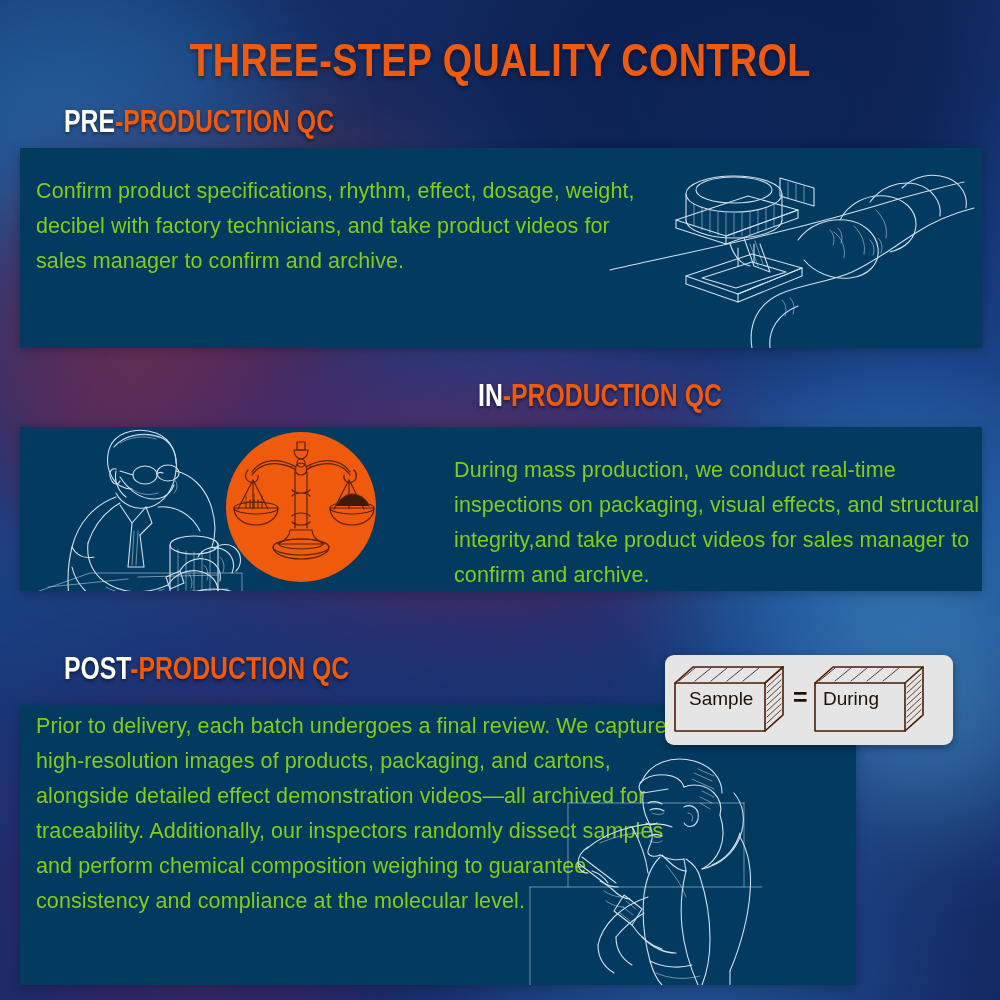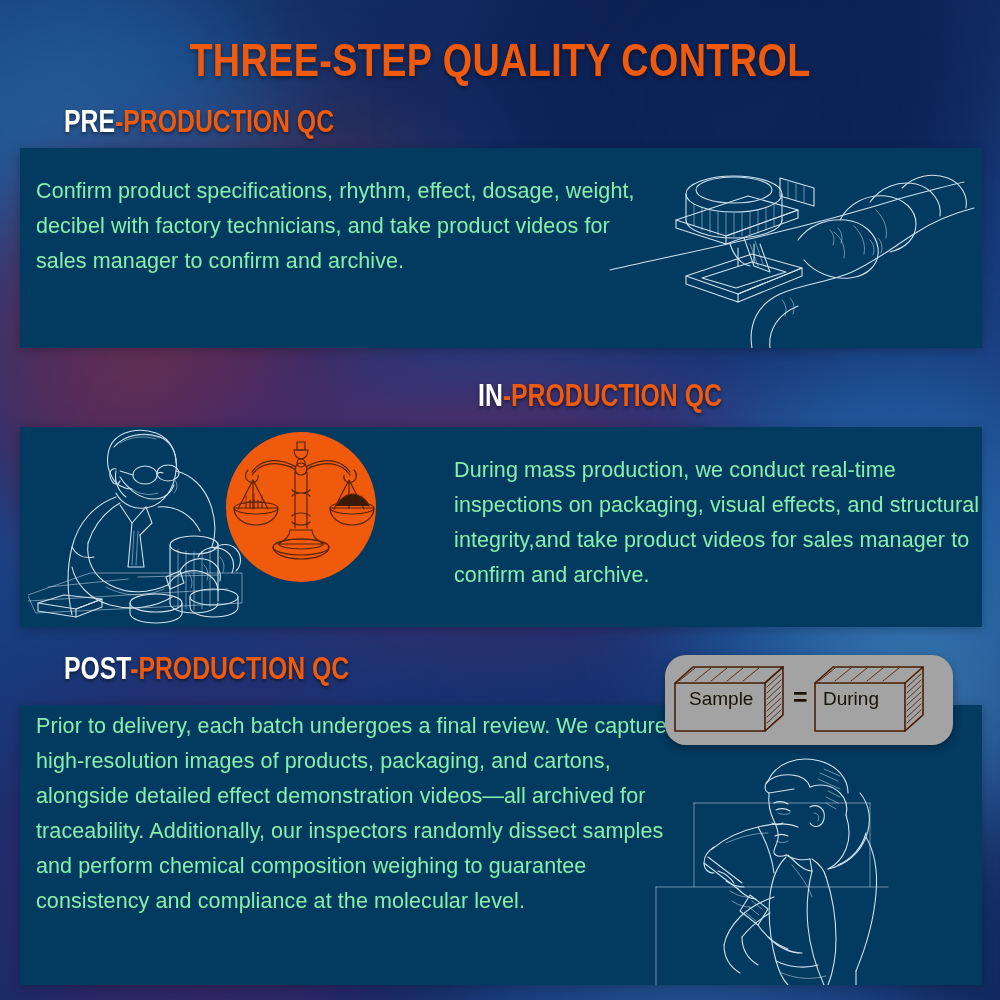--- a/index.html
+++ b/index.html
@@ -58,42 +58,42 @@
   #head1 { left:64px;  top:104px; transform-origin:left top; }
   #head2 { left:478px; top:378px; transform-origin:left top; }
   #head3 { left:64px;  top:651px; transform-origin:left top; }
 
   
   .panel {
     position:absolute; background:#023A60; overflow:hidden;
     box-shadow:0 2px 10px rgba(0,0,0,.25);
   }
   #panel1 { left:20px; top:148px; width:962px; height:200px; }
-  #panel2 { left:20px; top:427px; width:962px; height:200px; }
-  #panel3 { left:20px; top:705px; width:962px; height:280px; }
+  #panel2 { left:20px; top:427px; width:962px; height:164px; }
+  #panel3 { left:20px; top:705px; width:836px; height:280px; }
 
   .body-text {
-    position:absolute; color:#86efac; font-size:21.5px; line-height:35px;
+    position:absolute; color:#84cc16; font-size:21.5px; line-height:35px;
     letter-spacing:.1px; white-space:pre-line;
   }
   #text1 { left:16px; top:26px; width:600px; }
   #text2 { left:434px; top:26px; width:530px; }
   #text3 { left:16px; top:4px; width:640px; }
 
   
   #scale-circle {
     position:absolute; left:226px; top:432px; width:150px; height:150px;
     border-radius:50%; background:#EF5A0C; z-index:4;
   }
   #scale-circle svg { position:absolute; inset:0; }
 
   
   #sample-badge {
     position:absolute; left:665px; top:655px; width:288px; height:90px;
-    background:#a3a3a3; border-radius:21px; z-index:5;
+    background:#e5e5e5; border-radius:9px; z-index:5;
     box-shadow:0 3px 8px rgba(0,0,0,.35);
   }
   #sample-badge svg { position:absolute; inset:0; }
   .badge-label {
     position:absolute; color:#1a1205; font-size:19px; white-space:nowrap;
   }
   #lbl-sample { left:24px; top:33px; }
   #lbl-eq     { left:128px; top:28px; font-size:25px; font-weight:bold; }
   #lbl-product{ left:158px; top:33px; }
 

